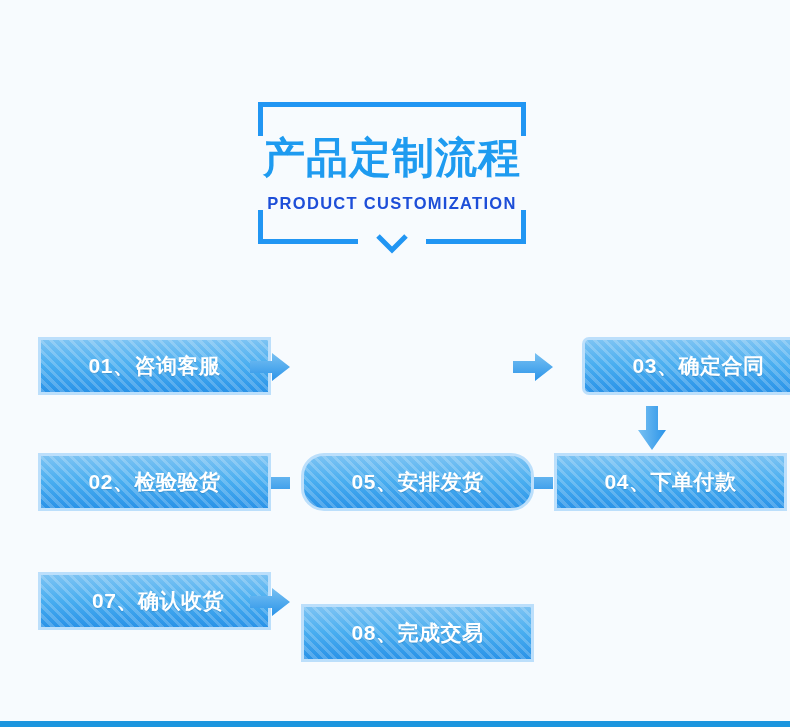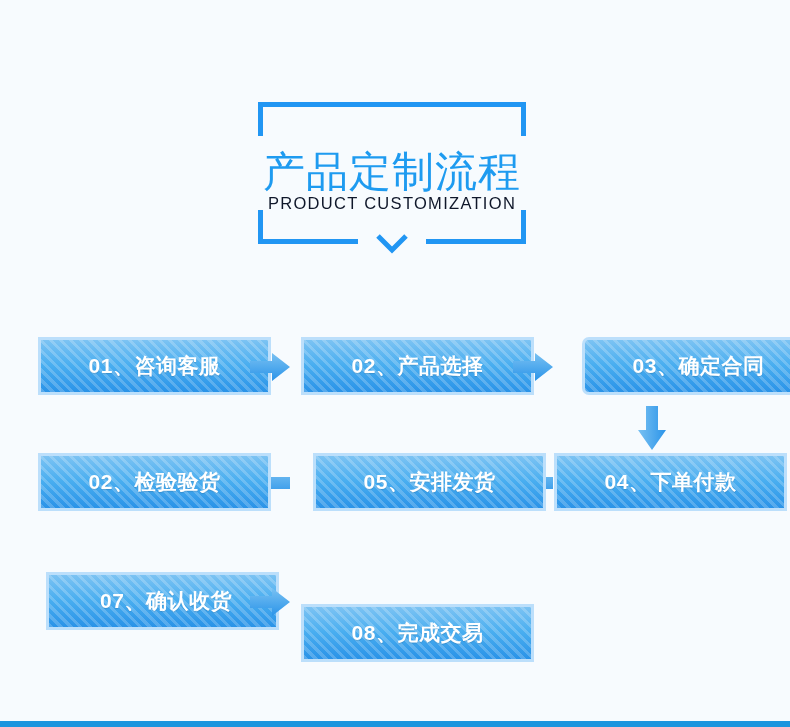--- a/index.html
+++ b/index.html
@@ -64,36 +64,35 @@
   }
   .chevron svg { display: block; }
 
   .title-cn {
     position: absolute;
     left: 0;
     top: 32px;
     width: 268px;
     text-align: center;
     font-size: 42px;
-    font-weight: normal;
+    font-weight: bold;
     color: #1e9bf0;
     letter-spacing: 1px;
     line-height: 1.15;
     white-space: nowrap;
-    margin-top: 14px;
   }
   .title-en {
     position: absolute;
     left: 0;
     top: 92px;
     width: 268px;
     text-align: center;
     font-size: 16.5px;
-    font-weight: normal;
-    color: #0f172a;
+    font-weight: bold;
+    color: #1d4ed8;
     letter-spacing: 1.3px;
     white-space: nowrap;
   }
 
   
   .flow {
     position: absolute;
     left: 0;
     top: 0;
     width: 790px;
@@ -185,23 +184,20 @@
       <defs>
         <linearGradient id="agr" x1="0" y1="0" x2="0" y2="1">
           <stop offset="0%" stop-color="#79c1f2"></stop>
           <stop offset="100%" stop-color="#2b94e9"></stop>
         </linearGradient>
       </defs>
       <polygon points="2,10 24,10 24,2 42,16 24,30 24,22 2,22" fill="url(#agr)"></polygon>
     </svg>
   </div>
 
-  <div class="step" style="left:301px; top:337px;">
-    <span class="step-label">02、产品选择</span>
-  </div>
 
   <div class="arrow" style="left:511px; top:351px;">
     <svg viewBox="0 0 44 32">
       <polygon points="2,10 24,10 24,2 42,16 24,30 24,22 2,22" fill="url(#agr)"></polygon>
     </svg>
   </div>
 
   <div class="step" style="left:582px; top:337px;border-radius:7px;">
     <span class="step-label">03、确定合同</span>
   </div>
@@ -227,35 +223,35 @@
       <defs>
         <linearGradient id="agl" x1="0" y1="0" x2="0" y2="1">
           <stop offset="0%" stop-color="#79c1f2"></stop>
           <stop offset="100%" stop-color="#2b94e9"></stop>
         </linearGradient>
       </defs>
       <polygon points="42,10 20,10 20,2 2,16 20,30 20,22 42,22" fill="url(#agl)"></polygon>
     </svg>
   </div>
 
-  <div class="step" style="left:313px; top:453px;">
+  <div class="step" style="left:301px; top:453px;border-radius:23px;">
     <span class="step-label">05、安排发货</span>
   </div>
 
   <div class="arrow" style="left:248px; top:467px;">
     <svg viewBox="0 0 44 32">
       <polygon points="42,10 20,10 20,2 2,16 20,30 20,22 42,22" fill="url(#agl)"></polygon>
     </svg>
   </div>
 
   <div class="step" style="left:38px; top:453px;">
     <span class="step-label">02、检验验货</span>
   </div>
 
-  <div class="step" style="left:46px; top:572px;padding-left:7px;">
+  <div class="step" style="left:38px; top:572px;padding-left:7px;">
     <span class="step-label">07、确认收货</span>
   </div>
 
   <div class="arrow" style="left:248px; top:586px;">
     <svg viewBox="0 0 44 32">
       <polygon points="2,10 24,10 24,2 42,16 24,30 24,22 2,22" fill="url(#agr)"></polygon>
     </svg>
   </div>
 
   <div class="step" style="left:301px; top:604px;">

